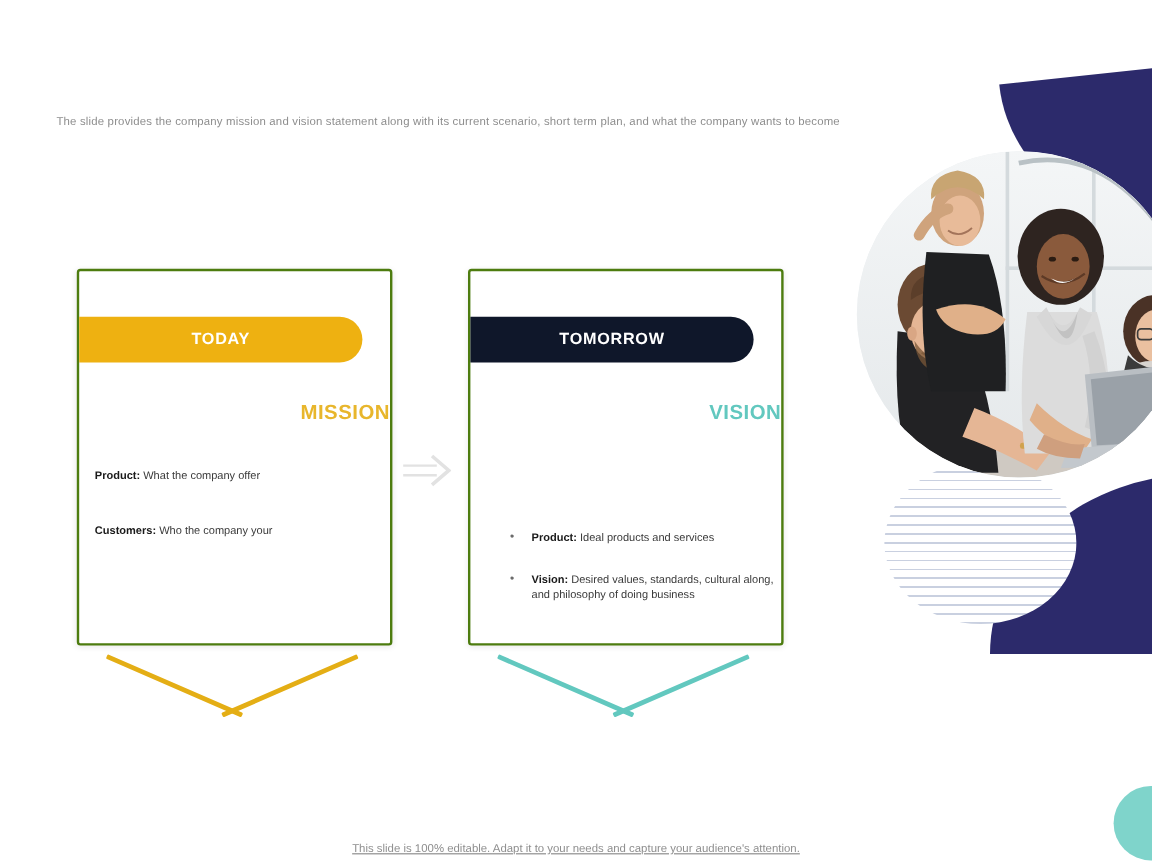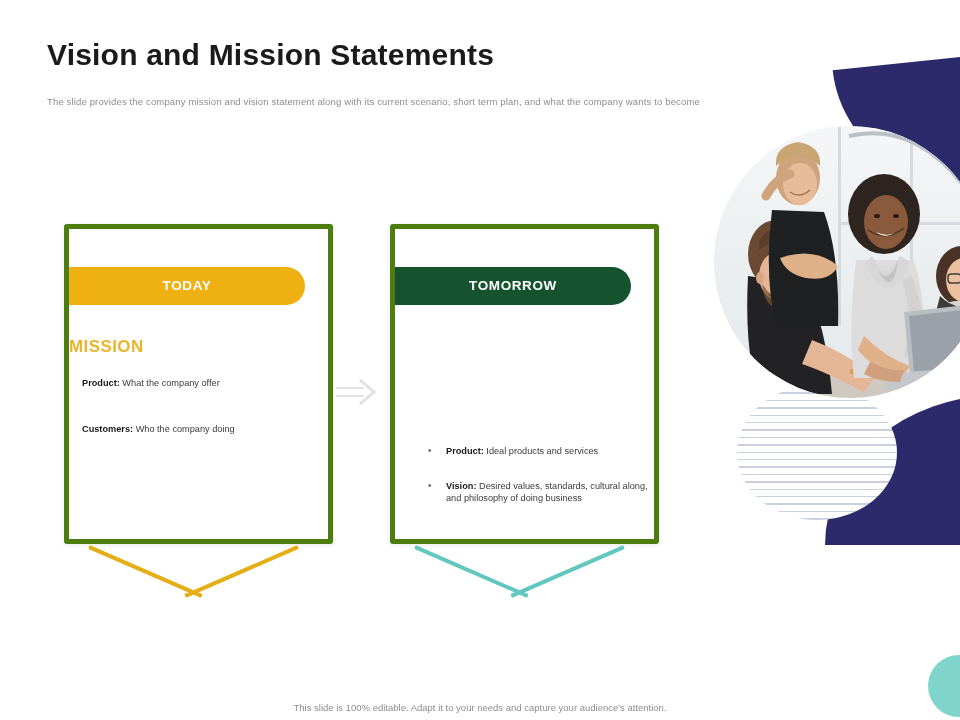--- a/index.html
+++ b/index.html
@@ -99,21 +99,21 @@
     border-radius: 50%;
     overflow: hidden;
     background: #eef1f3;
   }
   .photo-inner { position: absolute; inset: 0; }
 
   
   .card {
     position: absolute;
     background: #ffffff;
-    border: 5px solid #4d7c0f;
+    border: 2px solid #4d7c0f;
     border-radius: 3px;
     box-shadow: 0 1px 5px rgba(0,0,0,0.09);
   }
   #card-today   { left: 64px;  top: 224px; width: 259px; height: 310px; }
   #card-tomorrow{ left: 390px; top: 224px; width: 259px; height: 310px; }
 
   .banner {
     position: absolute;
     height: 38px;
     line-height: 38px;
@@ -129,40 +129,40 @@
     left: 0px;
     top: 38px;
     width: 236px;
     background: #eeb111;
     padding-right: 0px;
   }
   #banner-tomorrow {
     left: 0px;
     top: 38px;
     width: 236px;
-    background: #14532d;
+    background: #0f172a;
   }
 
   .card-heading {
     position: absolute;
     top: 108px;
     width: 100%;
-    text-align: left;
+    text-align: right;
     font-size: 17px;
     font-weight: bold;
     letter-spacing: 0.4px;
   }
   #heading-mission { color: #e8b62c; }
   #heading-vision  { color: #62c8bf; }
 
   
   .mission-list {
     position: absolute;
     left: 13px;
-    top: 148px;
+    top: 164px;
     width: 235px;
   }
   .mission-item {
     font-size: 9.2px;
     color: #3a3a3a;
     line-height: 1.35;
     margin-bottom: 34px;
   }
   .mission-item b { color: #1a1a1a; }
 
@@ -239,28 +239,28 @@
 
   
   .footer-note {
     position: absolute;
     left: 0;
     top: 702px;
     width: 960px;
     text-align: center;
     font-size: 9.5px;
     color: #8e8e8e;
+    text-decoration: underline;
   }
 </style>
 </head>
 <body>
 
 <div id="slide">
 
-  <div class="slide-title">Vision and Mission Statements</div>
   <div class="slide-subtitle">The slide provides the company mission and vision statement along with its current scenario, short term plan, and what the company wants to become</div>
 
   <div class="deco-navy-top"></div>
   <div class="deco-navy-bottom"></div>
   <div class="deco-stripes"></div>
   <div class="deco-teal-circle"></div>
 
   <div class="photo-circle">
     <svg class="photo-inner" viewBox="0 0 272 272" xmlns="http://www.w3.org/2000/svg">
       <defs>
@@ -336,37 +336,38 @@
   <div class="card" id="card-today">
     <div class="banner" id="banner-today">TODAY</div>
     <div class="card-heading" id="heading-mission">MISSION</div>
     <div class="mission-list">
       <div class="mission-item">
         <b>Product:</b>
         <span>What the company offer</span>
       </div>
       <div class="mission-item">
         <b>Customers:</b>
-        <span>Who the company doing</span>
+        <span>Who the company your</span>
       </div>
     </div>
   </div>
   <div class="chevron" id="chevron-today">
     <div class="arm arm-left"></div>
     <div class="arm arm-right"></div>
   </div>
 
   <svg id="center-arrow" viewBox="0 0 42 30" xmlns="http://www.w3.org/2000/svg">
     <line x1="2" y1="11" x2="30" y2="11" stroke="#e2e2e2" stroke-width="2"></line>
     <line x1="2" y1="19" x2="30" y2="19" stroke="#e2e2e2" stroke-width="2"></line>
     <path d="M26 3 L40 15 L26 27" fill="none" stroke="#e2e2e2" stroke-width="3" stroke-linejoin="miter"></path>
   </svg>
 
   <div class="card" id="card-tomorrow">
     <div class="banner" id="banner-tomorrow">TOMORROW</div>
+    <div class="card-heading" id="heading-vision">VISION</div>
     <ul class="vision-list">
       <li class="vision-item">
         <b>Product:</b>
         <span>Ideal products and services</span>
       </li>
       <li class="vision-item">
         <b>Vision:</b>
         <span>Desired values, standards, cultural along, and philosophy of doing business</span>
       </li>
     </ul>

